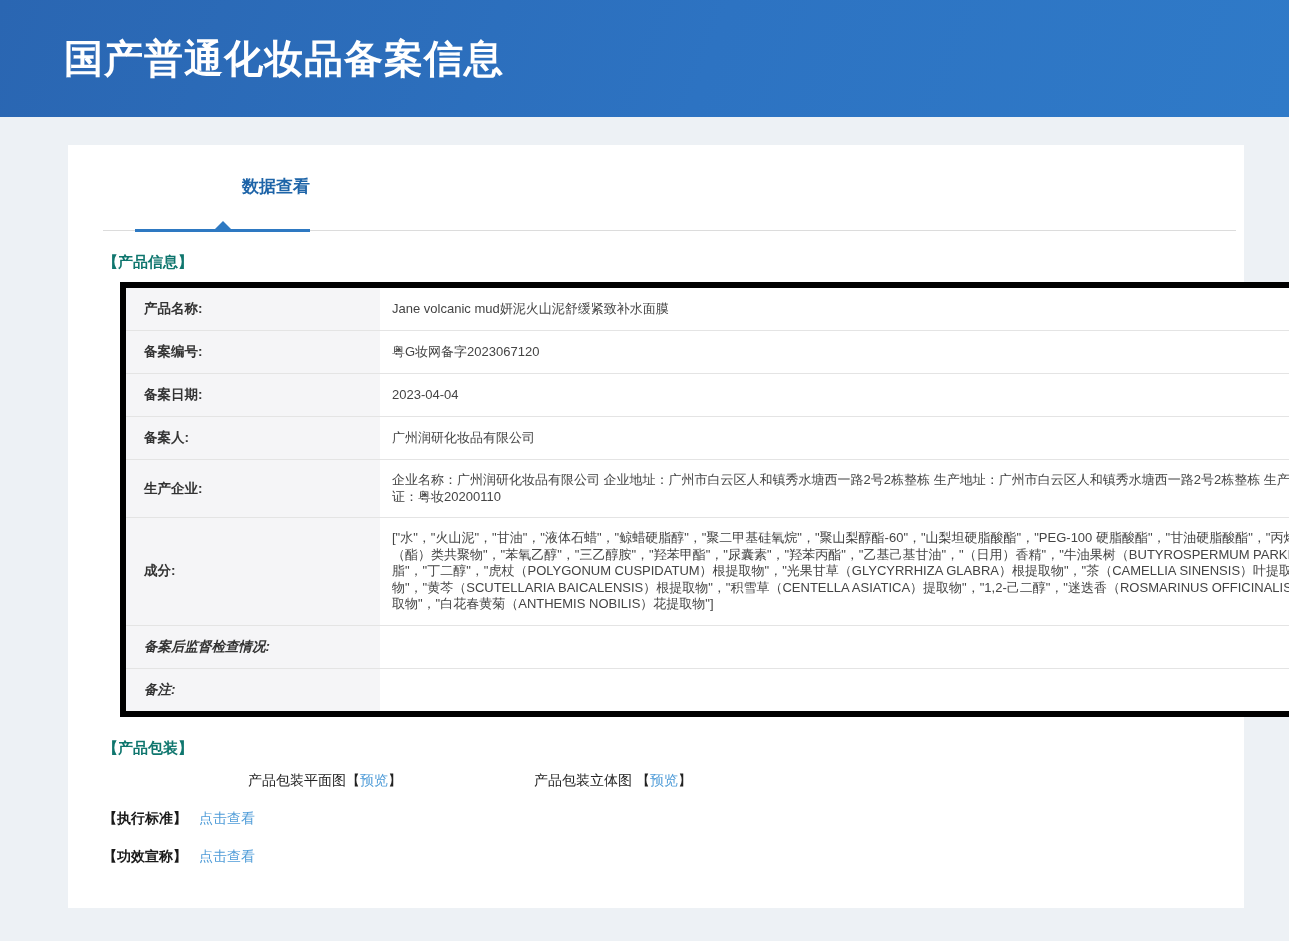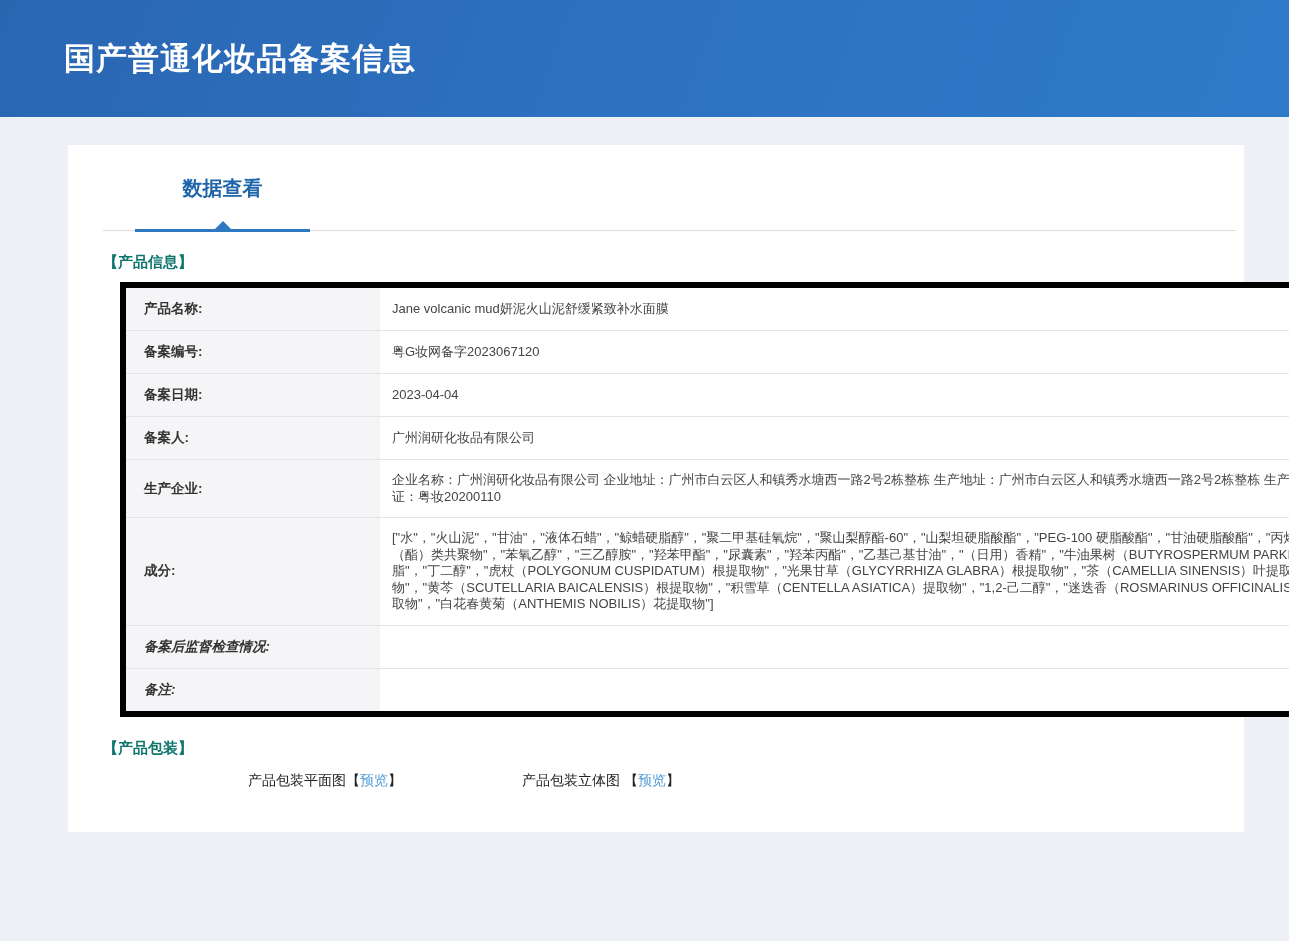--- a/index.html
+++ b/index.html
@@ -6,34 +6,34 @@
   html,body { background:#edf1f5; font-family:"Liberation Sans","DejaVu Sans",sans-serif; }
   .page { width:1289px; min-height:941px; background:#edf1f5; position:relative; }
 
   
   .hdr {
     height:117px;
     background:linear-gradient(110deg,#2a66b2 0%,#2d73c2 55%,#2f7ac8 100%);
     display:flex; align-items:center;
     padding-left:64px;
   }
-  .hdr h1 { color:#ffffff; font-size:31px; font-weight:bold; letter-spacing:1px; }
+  .hdr h1 { color:#ffffff; font-size:39px; font-weight:bold; letter-spacing:1px; }
 
   
   .card {
     width:1176px; margin:28px 45px 0 68px;
     background:#ffffff;
     padding:24px 8px 42px 0;
   }
 
   
   .tabbar { position:relative; height:62px; margin-left:35px; margin-right:0; }
   .tab {
     position:absolute; left:32px; top:6px; width:175px;
-    text-align:center; font-size:20px; font-weight:bold; color:#1e64a8; cursor:pointer;
+    text-align:right; font-size:17px; font-weight:bold; color:#1e64a8; cursor:pointer;
   }
   .tab-line-gray { position:absolute; left:0; right:0; bottom:0; height:1px; background:#dcdcdc; }
   .tab-line-blue { position:absolute; left:32px; bottom:-1px; width:175px; height:3px; background:#2e79c2; }
   .tab-tri {
     position:absolute; left:50%; margin-left:-8px; top:-8px;
     width:0; height:0;
     border-left:8px solid transparent; border-right:8px solid transparent;
     border-bottom:8px solid #2e79c2;
   }
 
@@ -54,21 +54,21 @@
     font-weight:bold; color:#333; padding:12px 10px 12px 18px;
     vertical-align:middle; font-size:13.5px;
   }
   .info-table td {
     background:#ffffff; color:#444; padding:12px 14px 12px 12px;
     line-height:16.5px; vertical-align:middle;
   }
   .info-table tr.empty-row th, .info-table tr.empty-row td { height:40px;font-style:italic; }
 
   
-  .pack-row { margin:14px 0 0 180px; font-size:14px; color:#222; display:flex; gap:10px; }
+  .pack-row { margin:14px 0 0 180px; font-size:14px; color:#222; display:flex; gap:22px; }
   .pack-item { margin-right:110px; }
   .pack-item .bracket { color:#222; }
   a.lnk { color:#4f9cd8; text-decoration:none; cursor:pointer; }
   .link-row { margin:20px 0 0 35px; font-size:14px; }
   .link-row .bold-label { font-weight:bold; color:#1a1a1a; margin-right:12px; }
 </style>
 </head>
 <body>
 
 <div class="page">
@@ -128,17 +128,23 @@
         </tbody>
     </table>
 
     <div class="sec-title">【产品包装】</div>
 
     <div class="pack-row" id="pack-row">
         <span class="pack-item"><span>产品包装平面图</span><span class="bracket">【</span><a class="lnk">预览</a><span class="bracket">】</span></span>
         <span class="pack-item"><span>产品包装立体图 </span><span class="bracket">【</span><a class="lnk">预览</a><span class="bracket">】</span></span>
       </div>
 
+    <div class="link-row">
+      <span class="bold-label">【执行标准】</span><a class="lnk">点击查看</a>
+    </div>
 
+    <div class="link-row">
+      <span class="bold-label">【功效宣称】</span><a class="lnk">点击查看</a>
+    </div>
 
   </div>
 
 </div>
 
 </body></html>

